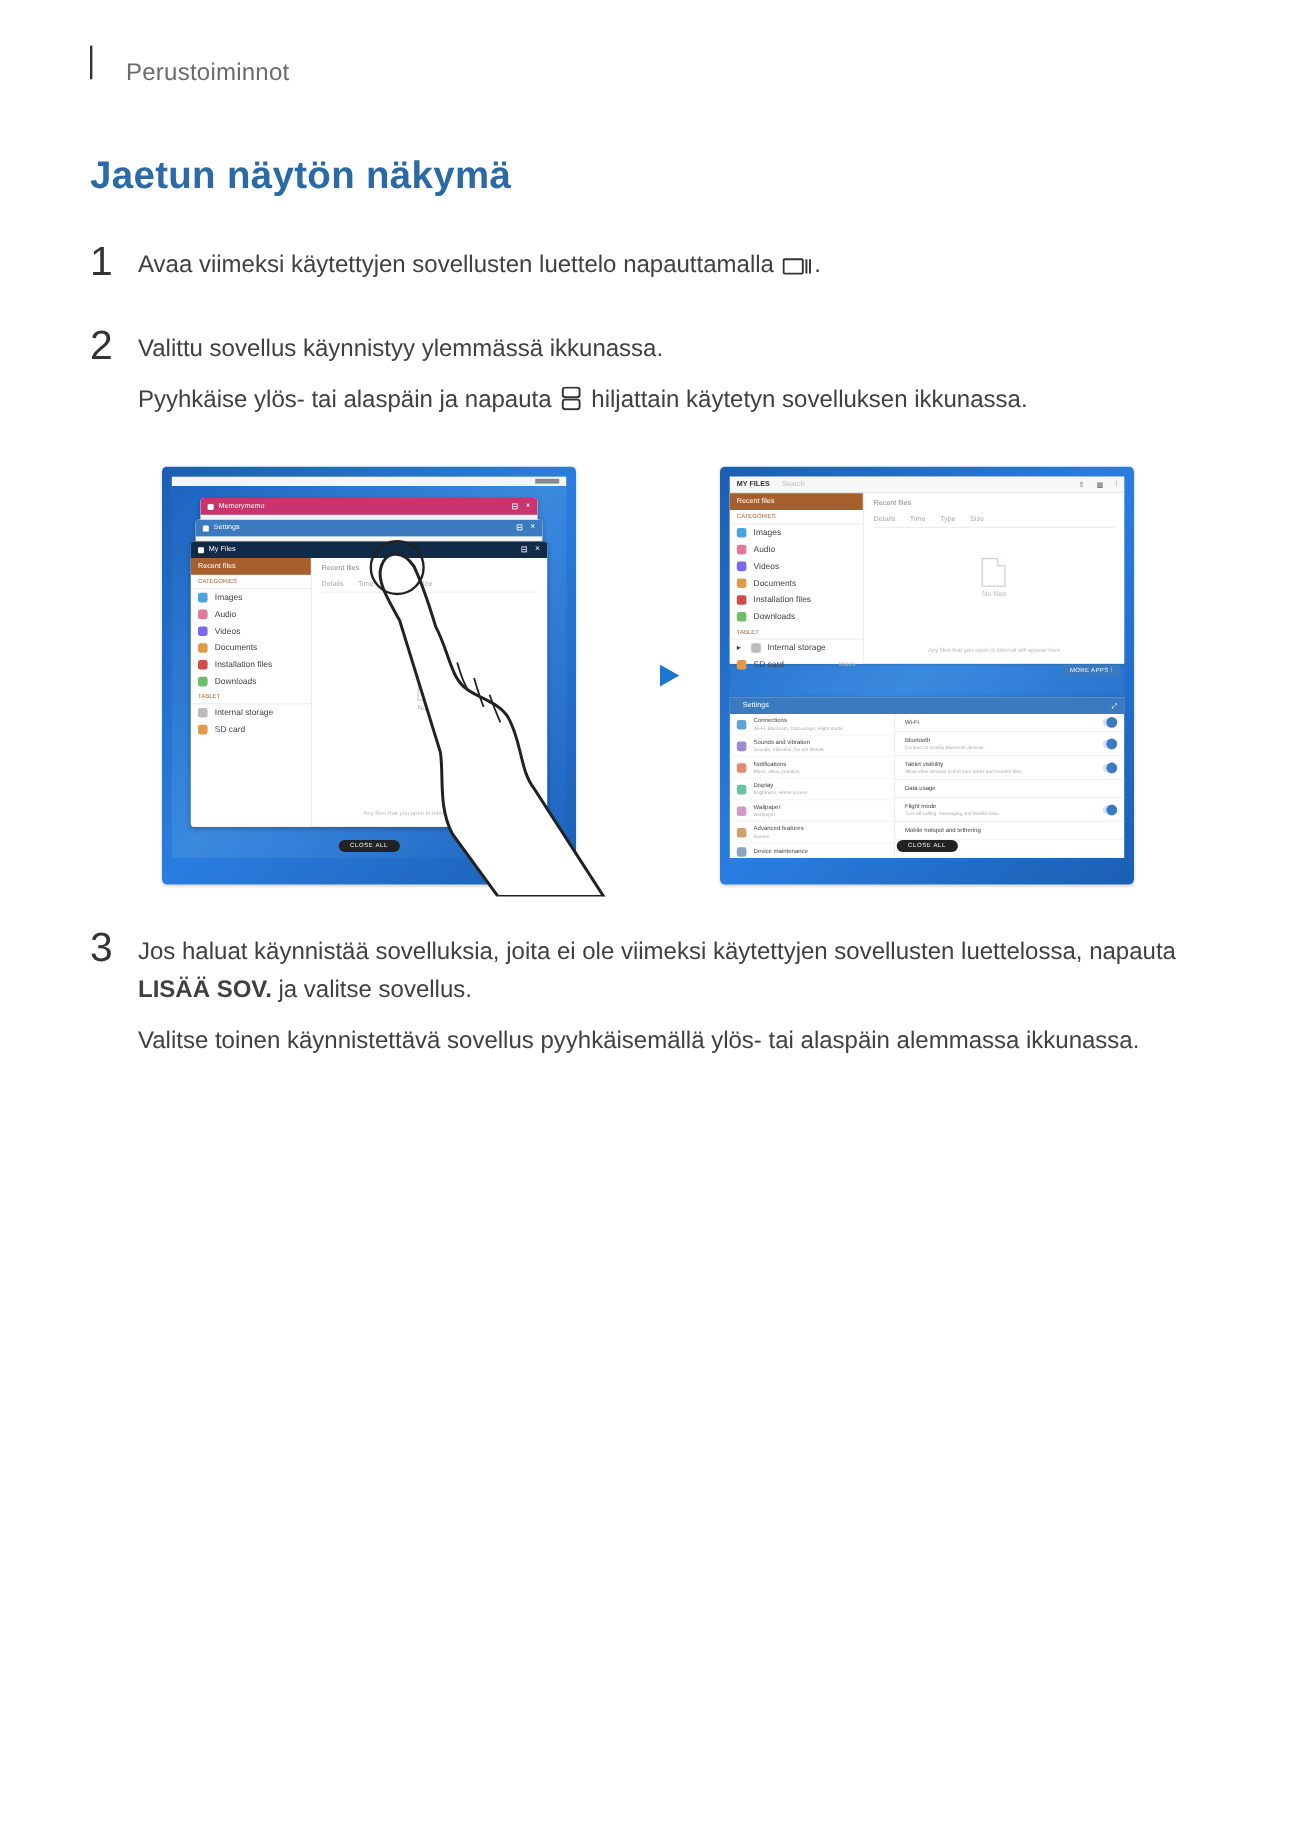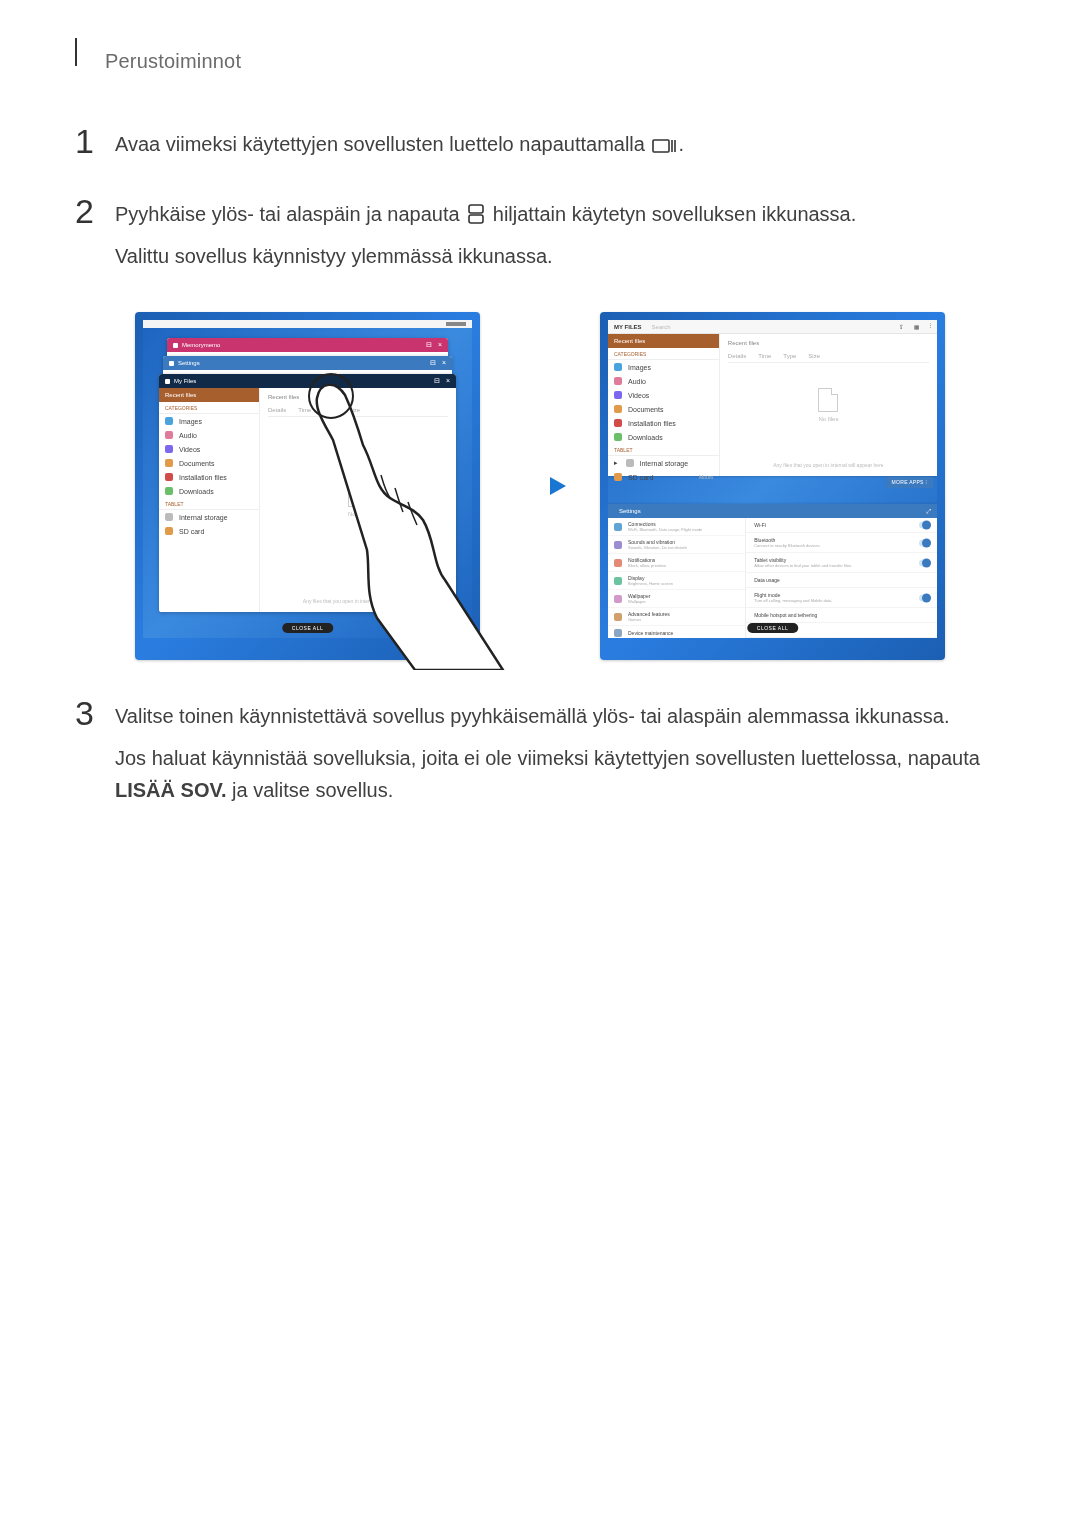--- a/index.html
+++ b/index.html
@@ -340,48 +340,49 @@
 </style>
 </head>
 <body>
 
 <div class="page">
   <div class="header-row">
     <div class="vertical-tick"></div>
     <div class="breadcrumb">Perustoiminnot</div>
   </div>
 
+  <h2 class="section-title">Jaetun näytön näkymä</h2>
 
   <div class="step">
     <div class="step-num">1</div>
     <div class="step-body">
       <p>
         <span>Avaa viimeksi käytettyjen sovellusten luettelo napauttamalla </span><span class="inline-icon">
           <svg width="24" height="18" viewBox="0 0 24 18">
             <rect x="1" y="4" width="16" height="12" rx="1" fill="none" stroke="#333" stroke-width="1.6"></rect>
             <path d="M20 4 v12" stroke="#333" stroke-width="1.6"></path>
             <path d="M23 4 v12" stroke="#333" stroke-width="1.6"></path>
           </svg>
         </span><span>.</span>
       </p>
     </div>
   </div>
 
   <div class="step">
     <div class="step-num">2</div>
     <div class="step-body">
+      <p>Valittu sovellus käynnistyy ylemmässä ikkunassa.</p>
       <p>
         <span>Pyyhkäise ylös- tai alaspäin ja napauta </span><span class="inline-icon">
           <svg width="18" height="20" viewBox="0 0 18 20">
             <rect x="2" y="1" width="14" height="8" rx="2" fill="none" stroke="#333" stroke-width="1.6"></rect>
             <rect x="2" y="11" width="14" height="8" rx="2" fill="none" stroke="#333" stroke-width="1.6"></rect>
           </svg>
         </span><span> hiljattain käytetyn sovelluksen ikkunassa.</span>
       </p>
-      <p>Valittu sovellus käynnistyy ylemmässä ikkunassa.</p>
     </div>
   </div>
 
   <div class="figure-row">
 
     <div class="device">
       <div class="device-inner" style="background:linear-gradient(135deg,#1d64bf 0%,#3a8ae0 50%,#1d64bf 100%);">
         <div class="statusbar"></div>
 
         <div class="card" style="top:18px;left:24px;right:24px;height:26px;">
@@ -674,20 +675,20 @@
 
         <div class="close-btn">CLOSE ALL</div>
       </div>
     </div>
 
   </div>
 
   <div class="step">
     <div class="step-num">3</div>
     <div class="step-body">
-      <p>Valitse toinen käynnistettävä sovellus pyyhkäisemällä ylös- tai alaspäin alemmassa ikkunassa.</p>
       <p>
         <span>Jos haluat käynnistää sovelluksia, joita ei ole viimeksi käytettyjen sovellusten luettelossa, napauta </span><strong>LISÄÄ SOV.</strong><span> ja valitse sovellus.</span>
       </p>
+      <p>Valitse toinen käynnistettävä sovellus pyyhkäisemällä ylös- tai alaspäin alemmassa ikkunassa.</p>
     </div>
   </div>
 
 </div>
 
 </body></html>

